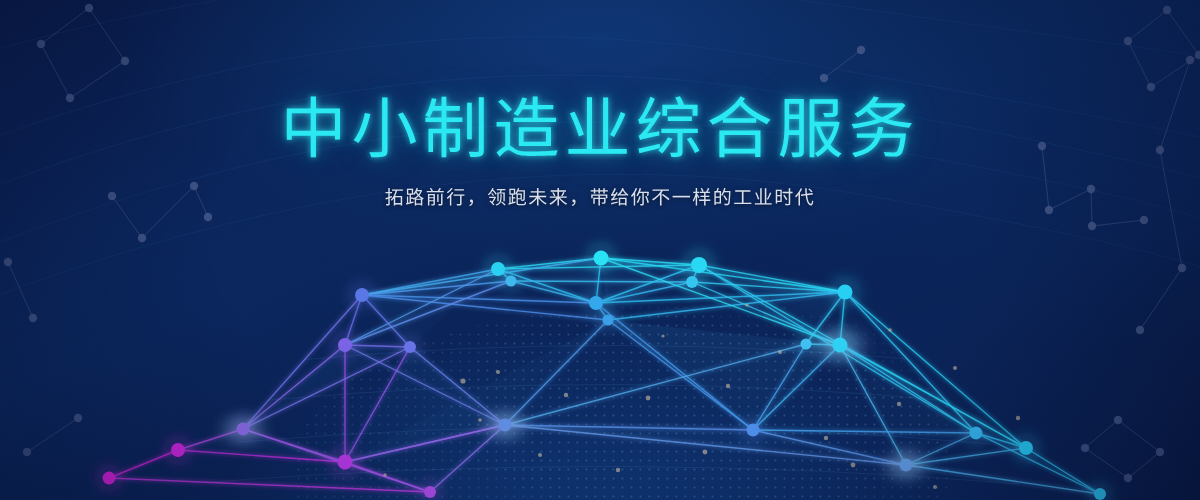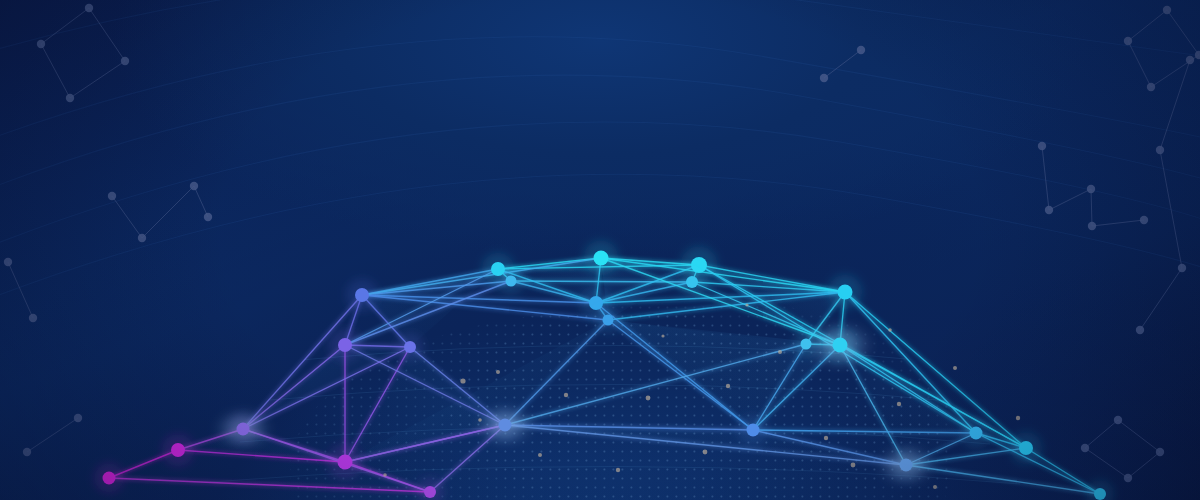--- a/index.html
+++ b/index.html
@@ -370,14 +370,18 @@
         <circle cx="747" cy="305" r="1.6" fill="#b9ab9a" fill-opacity=".68"></circle>
         <circle cx="826" cy="438" r="2.2" fill="#b9ab9a" fill-opacity=".68"></circle>
         <circle cx="935" cy="487" r="2" fill="#b9ab9a" fill-opacity=".68"></circle>
         <circle cx="385" cy="475" r="1.8" fill="#b9ab9a" fill-opacity=".68"></circle>
         <circle cx="663" cy="336" r="1.6" fill="#b9ab9a" fill-opacity=".68"></circle>
       </g>
   </svg>
 
   <div class="bg-vignette"></div>
 
+  <div class="copy">
+    <h1 class="title">中小制造业综合服务</h1>
+    <p class="subtitle">拓路前行，领跑未来，带给你不一样的工业时代</p>
+  </div>
 
 </div>
 
 </body></html>

